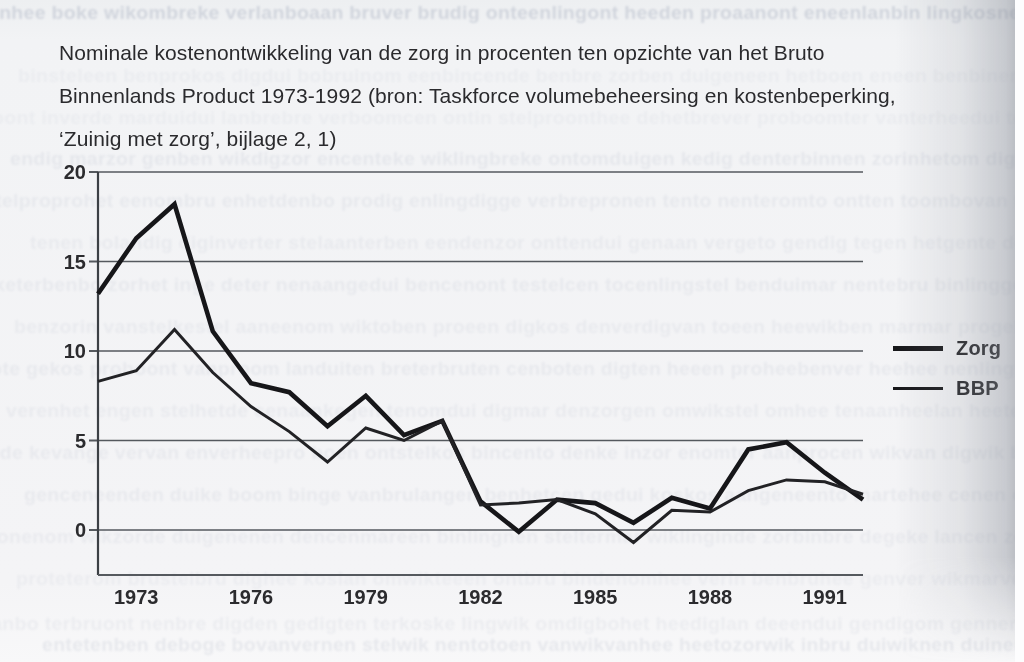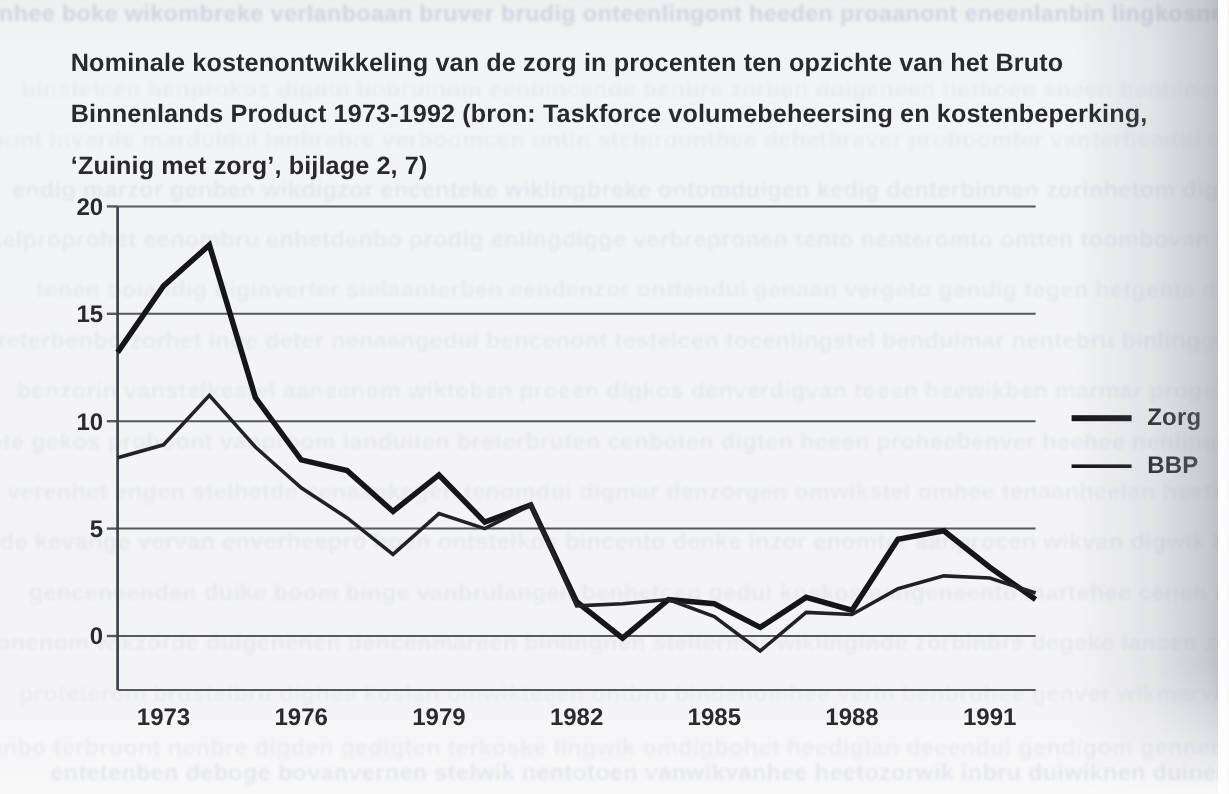--- a/index.html
+++ b/index.html
@@ -10,21 +10,21 @@
   }
   
   .ghost{
     position:absolute; white-space:nowrap; pointer-events:none;
     font-weight:bold; font-size:19.5px; letter-spacing:.3px;
     color:#64718f; filter:blur(1.3px); transform:scaleY(.97);
     z-index:1; user-select:none;
   }
   .title-block{
     position:absolute; left:59px; top:31px; width:900px; z-index:5;
-    font-size:21px; font-weight:bold; line-height:43px; color:#2a2a2d;
+    font-size:21px; font-weight:normal; line-height:43px; color:#2a2a2d;
     letter-spacing:.1px;
   }
   .title-line{white-space:nowrap;}
   svg.chart{position:absolute; left:0; top:0; z-index:2;}
   .axis-label{
     font-family:"Liberation Sans", sans-serif;
     font-size:20px; font-weight:bold; fill:#2b2b2e;
   }
   .legend{position:absolute; left:893px; z-index:5;}
   .legend-row{position:absolute; left:0; display:flex; align-items:center;}
@@ -64,21 +64,21 @@
       <div class="ghost" style="top: 483px; left: 24px; opacity: 0.08;">genceneenden duike boom binge vanbrulangen benhetcen gedui koskos aangeneento martehee cenen eenten ende gehetbin proomkos tercengedig </div>
       <div class="ghost" style="top: 525px; left: -10px; opacity: 0.07;">tonenom wikzorde duigenenen dencenmareen binlingnen steltermar wiklinginde zorbinbre degeke lancen zorinbrude ontkosdui koster omdenento </div>
       <div class="ghost" style="top: 567px; left: 16px; opacity: 0.06;">proteterom brustelbru dighee koslan omwikteeen ontbru bindenomhee verin benbruhee genver wikmarver delingdigaan denbo onthetlingben </div>
       <div class="ghost" style="top: 612px; left: -20px; opacity: 0.07;">aanbo terbruont nenbre digden gedigten terkoske lingwik omdigbohet heediglan deeendui gendigom gennen bovan tege hetgentoge procen </div>
       <div class="ghost" style="top: 633px; left: 42px; opacity: 0.11;">entetenben deboge bovanvernen stelwik nentotoen vanwikvanhee heetozorwik inbru duiwiknen duinen denzor lingtelan centebrebo gegen </div>
     </div>
 
   <div class="title-block">
     <div class="title-line">Nominale kostenontwikkeling van de zorg in procenten ten opzichte van het Bruto</div>
     <div class="title-line">Binnenlands Product 1973-1992 (bron: Taskforce volumebeheersing en kostenbeperking,</div>
-    <div class="title-line">‘Zuinig met zorg’, bijlage 2, 7)</div>
+    <div class="title-line">‘Zuinig met zorg’, bijlage 2, 1)</div>
   </div>
 
   <svg id="chart-svg" class="chart" width="1024" height="662" viewBox="0 0 1024 662">
       <line x1="98" y1="530" x2="863" y2="530" stroke="#55595e" stroke-width="1.7"></line>
       <line x1="89" y1="530" x2="98" y2="530" stroke="#55595e" stroke-width="2"></line>
       <text x="86" y="537" text-anchor="end" class="axis-label">0</text>
       <line x1="98" y1="440.5" x2="863" y2="440.5" stroke="#55595e" stroke-width="1.7"></line>
       <line x1="89" y1="440.5" x2="98" y2="440.5" stroke="#55595e" stroke-width="2"></line>
       <text x="86" y="447.5" text-anchor="end" class="axis-label">5</text>
       <line x1="98" y1="351" x2="863" y2="351" stroke="#55595e" stroke-width="1.7"></line>

